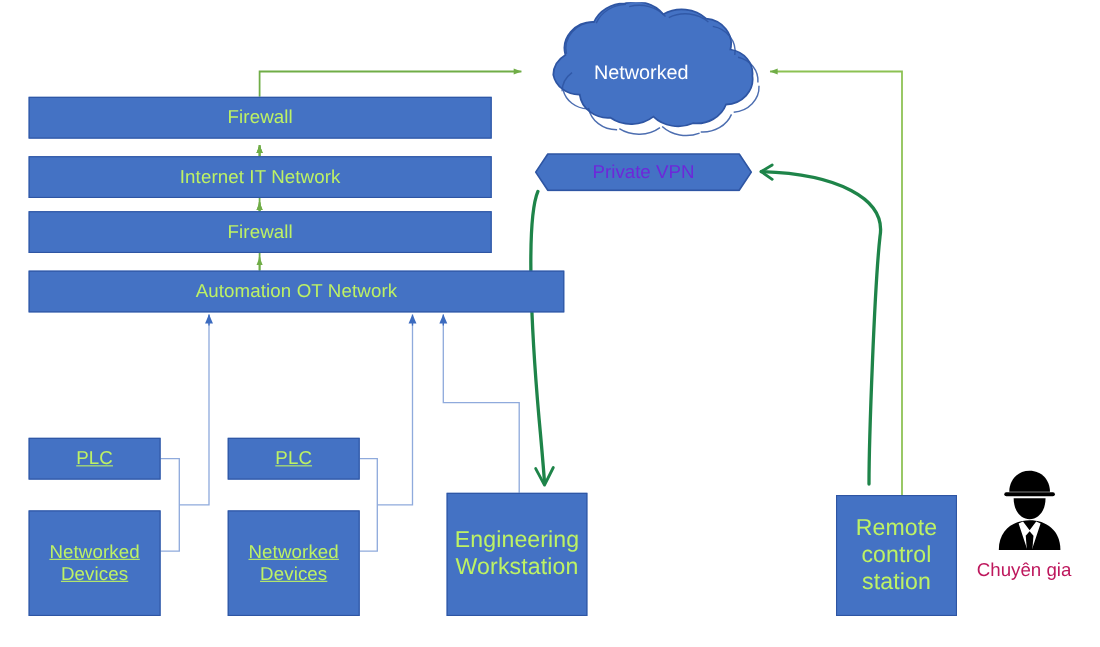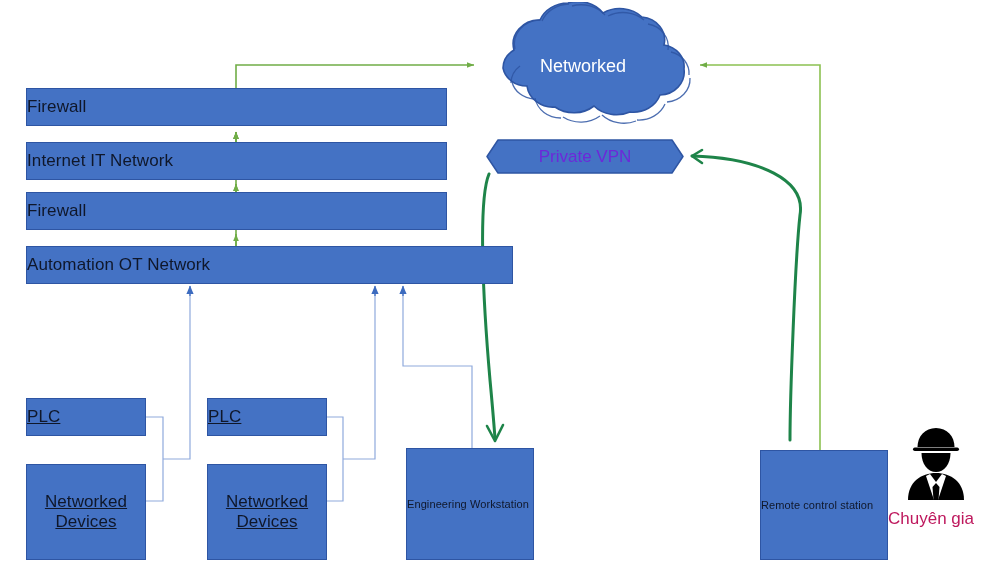--- a/index.html
+++ b/index.html
@@ -9,45 +9,46 @@
     font-family:"Liberation Sans", sans-serif;
     overflow:hidden;
   }
   #stage{position:relative;width:1000px;height:588px;}
 
   
   .node{
     position:absolute;
     background:#4472C4;
     border:1px solid #2E55A3;
-    color:#0f172a;
+    color:#bef264;
     display:flex;
     align-items:center;
+    justify-content:center;
     text-align:center;
     line-height:1.18;
     box-sizing:border-box;
     letter-spacing:.1px;
   }
   .bar{font-size:17px;}
   .devbox{font-size:17px;text-decoration:underline;}
-  .tallbox{font-size:11px;}
+  .tallbox{font-size:21px;}
 
   
   #bar-firewall-top   {left:26px;  top:88px;  width:421px; height:38px;}
   #bar-factory-it     {left:26px;  top:142px; width:421px; height:38px;}
   #bar-firewall-bottom{left:26px;  top:192px; width:421px; height:38px;}
   #bar-automation-ot  {left:26px;  top:246px; width:487px; height:38px;}
 
   
   #plc-1   {left:26px;  top:398px; width:120px; height:38px;}
   #dev-1   {left:26px;  top:464px; width:120px; height:96px;}
   #plc-2   {left:207px; top:398px; width:120px; height:38px;}
   #dev-2   {left:207px; top:464px; width:120px; height:96px;}
   #eng-ws  {left:406px; top:448px; width:128px; height:112px;}
-  #remote-station{left:760px; top:450px; width:128px; height:110px;}
+  #remote-station{left:760px; top:450px; width:110px; height:110px;}
 
   
   #cloud{position:absolute;left:466px;top:2px;width:234px;height:126px;}
   #cloud .cloud-label{
     position:absolute;left:0;top:0;width:234px;height:126px;
     display:flex;align-items:center;justify-content:center;
     color:#ffffff;font-size:18px;
     padding-top:2px;box-sizing:border-box;
   }
 

